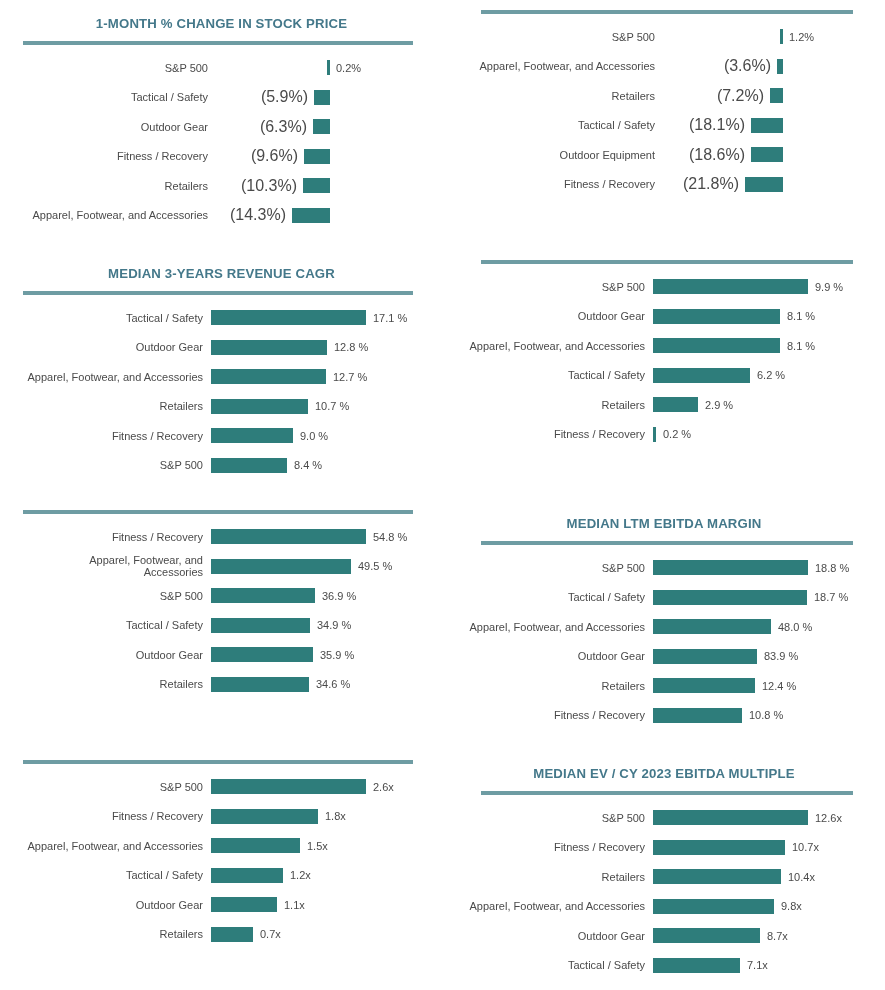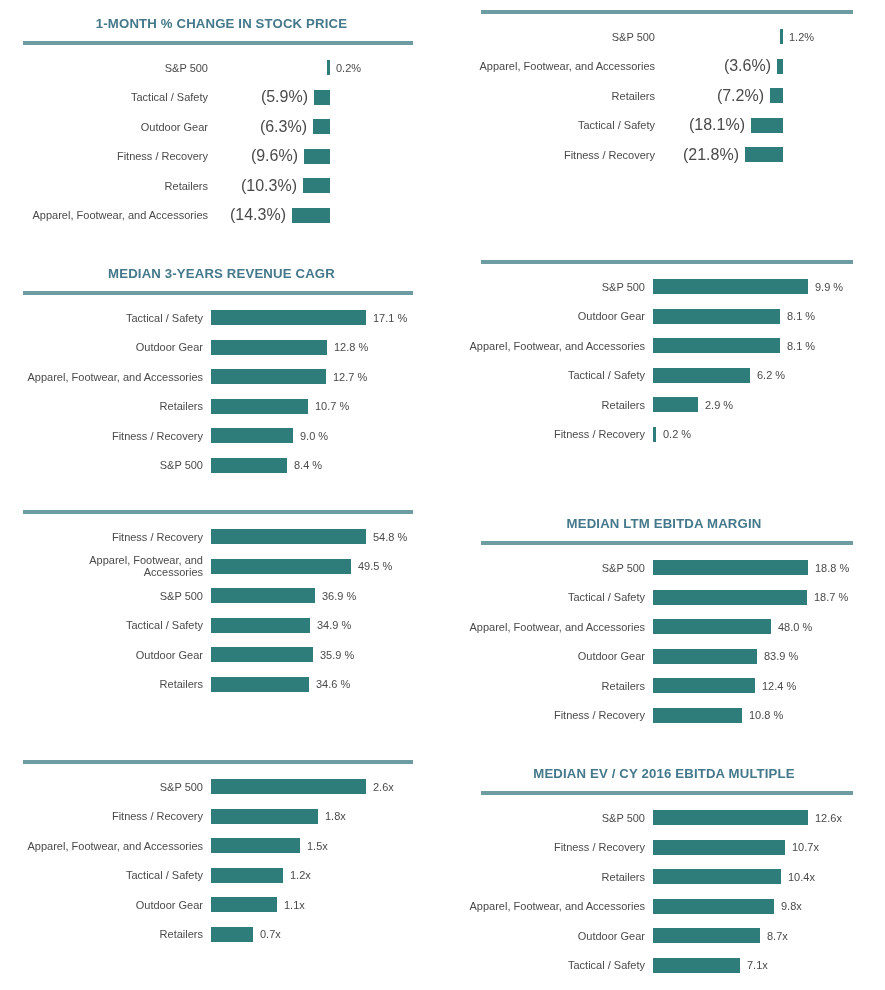--- a/index.html
+++ b/index.html
@@ -190,20 +190,27 @@
           </div>
         </div>
         <div class="row">
           <div class="row-label" style="white-space: nowrap;">Tactical / Safety</div>
           <div class="bar-zone">
             <span class="val">(18.1%)</span>
             <div class="bar" style="width: 32px; background: rgb(46, 125, 123);"></div>
           </div>
         </div>
         <div class="row">
+          <div class="row-label" style="white-space: nowrap;">Outdoor Equipment</div>
+          <div class="bar-zone">
+            <span class="val">(18.6%)</span>
+            <div class="bar" style="width: 32px; background: rgb(46, 125, 123);"></div>
+          </div>
+        </div>
+        <div class="row">
           <div class="row-label" style="white-space: nowrap;">Fitness / Recovery</div>
           <div class="bar-zone">
             <span class="val">(21.8%)</span>
             <div class="bar" style="width: 38px; background: rgb(46, 125, 123);"></div>
           </div>
         </div>
       </div>
     </div>
     <div class="panel left">
       <div class="panel-title">MEDIAN 3-YEARS REVENUE CAGR</div>
@@ -436,21 +443,21 @@
         <div class="row">
           <div class="row-label" style="white-space: nowrap;">Retailers</div>
           <div class="bar-zone">
             <div class="bar" style="width: 42px; background: rgb(46, 125, 123);"></div>
             <span class="val">0.7x</span>
           </div>
         </div>
       </div>
     </div>
     <div class="panel right">
-      <div class="panel-title">MEDIAN EV / CY 2016 EBITDA MULTIPLE</div>
+      <div class="panel-title">MEDIAN EV / CY 2023 EBITDA MULTIPLE</div>
       <div class="panel-rule"></div>
       <div class="rows pos">
         <div class="row">
           <div class="row-label" style="white-space: nowrap;">S&amp;P 500</div>
           <div class="bar-zone">
             <div class="bar" style="width: 155px; background: rgb(46, 125, 123);"></div>
             <span class="val">12.6x</span>
           </div>
         </div>
         <div class="row">

